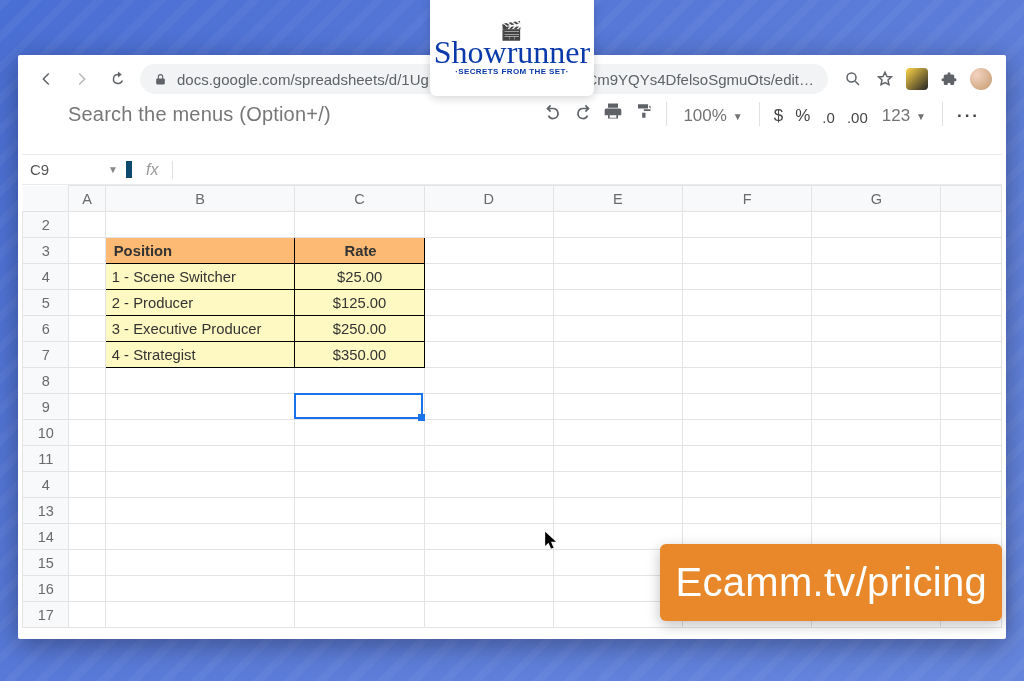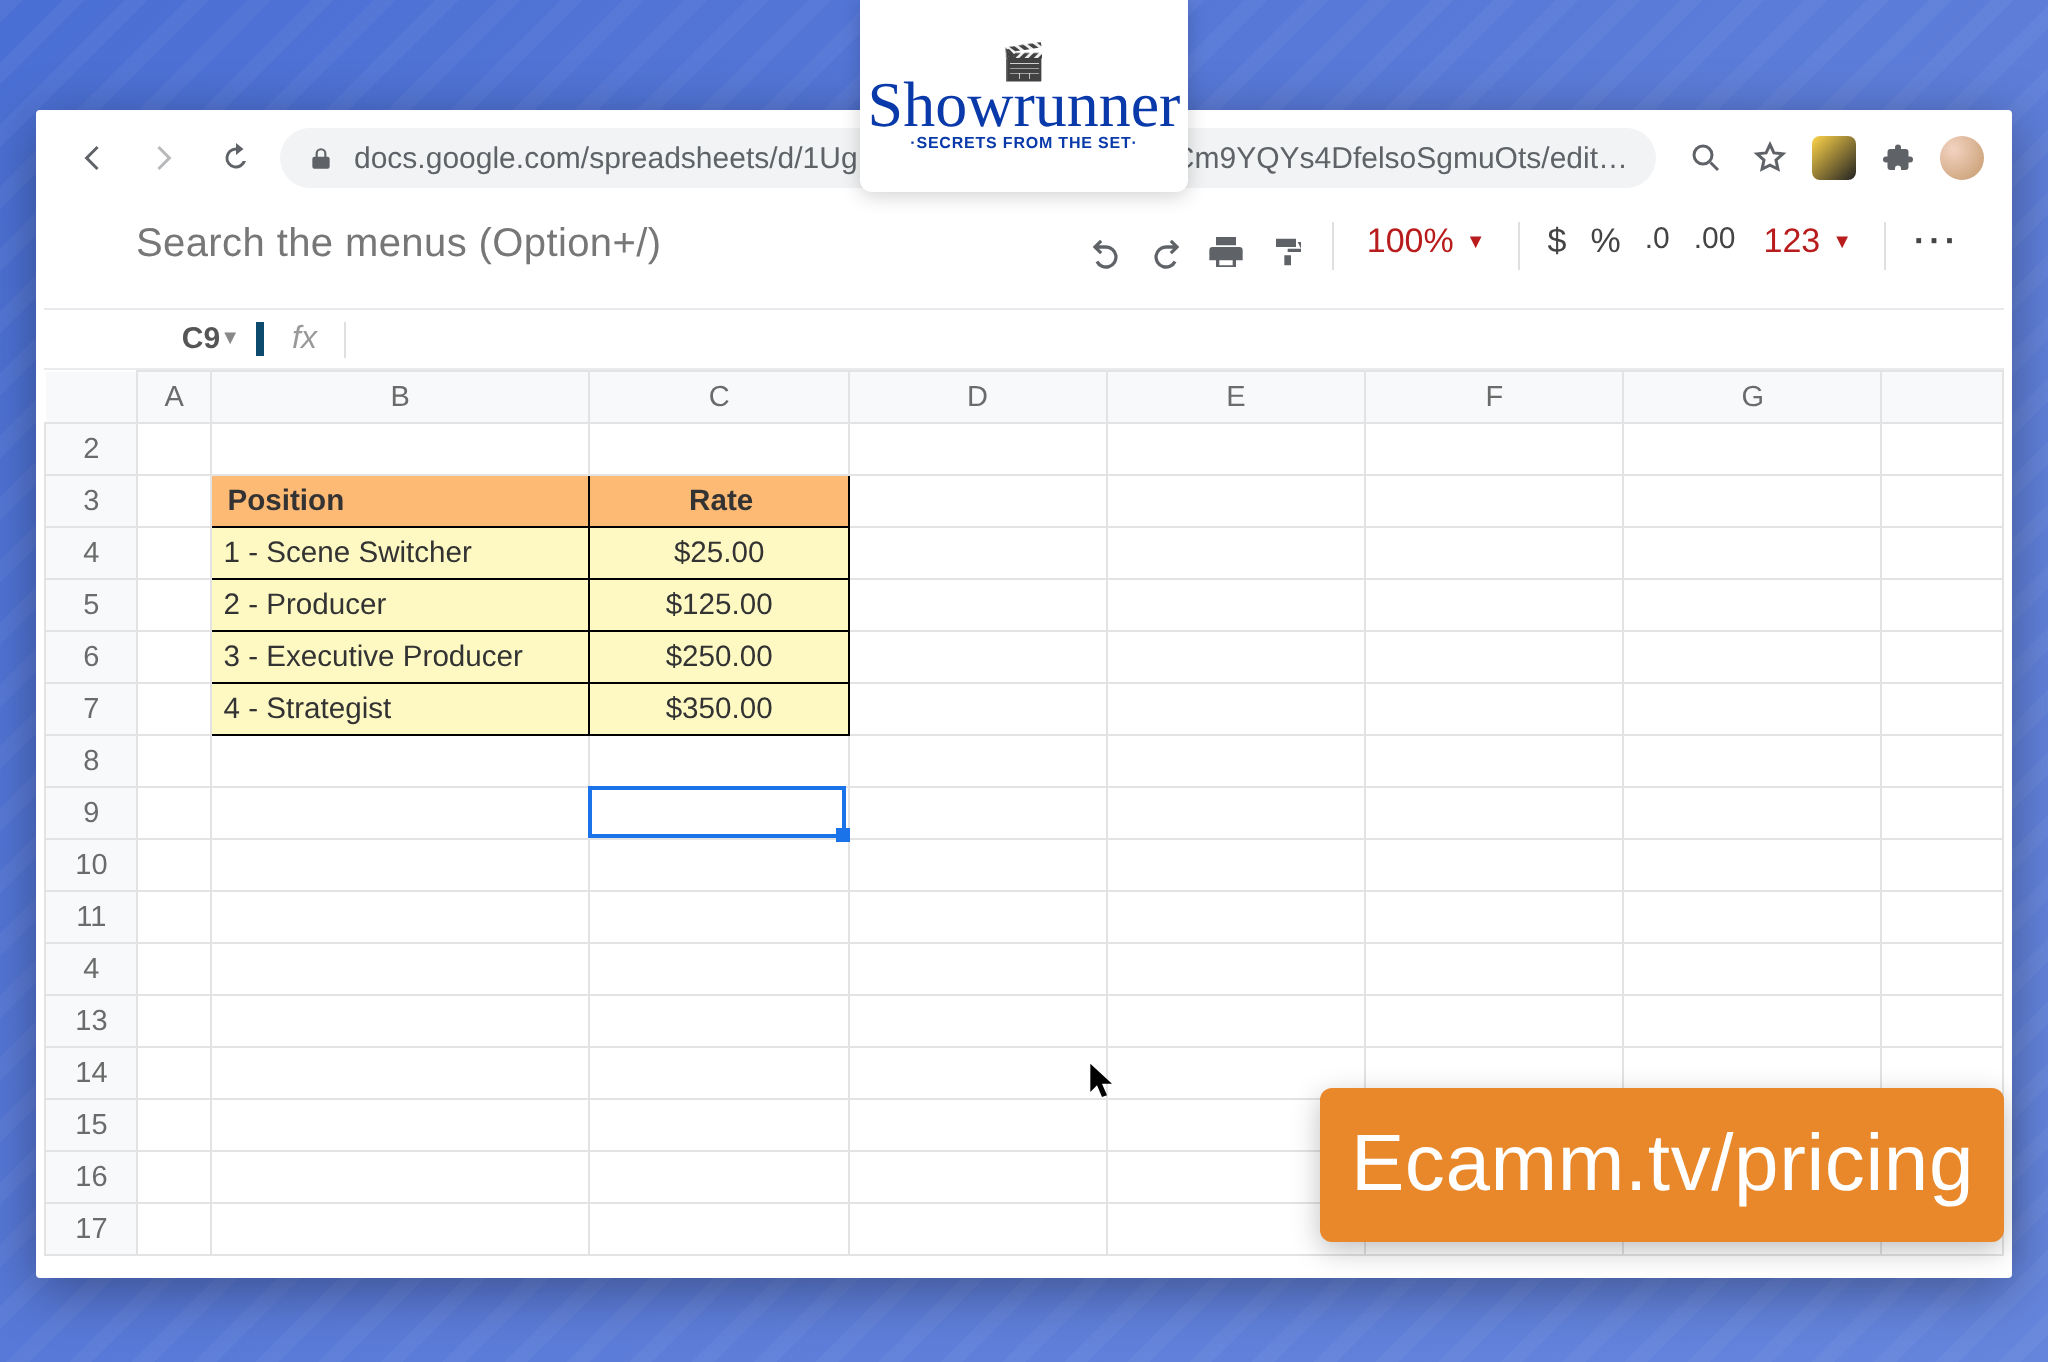--- a/index.html
+++ b/index.html
@@ -69,21 +69,21 @@
     .addr-actions > * { color:#5f6368; display:flex; align-items:center; justify-content:center; width:22px; height:22px;}
     .ext-badge {
       width: 22px; height: 22px; border-radius: 4px;
       background: linear-gradient(135deg,#ffd54a,#222);
     }
     .avatar { width: 22px; height: 22px; border-radius: 50%; background: radial-gradient(circle at 30% 30%, #f3d2c1, #c49a6c); }
 
     
     .sheets-toolbar {
       display: flex;
-      align-items: flex-start;
+      align-items: flex-end;
       gap: 0;
       padding: 10px 16px 28px 38px;
       border-bottom: 1px solid #e8eaed;
       background: #fff;
       height: 54px;
     }
     .menu-search {
       flex: 0 1 360px;
       color: #777;
       font-size: 20px;
@@ -91,38 +91,37 @@
       padding-left: 8px;
     }
     .tb-spacer { flex: 1; }
     .tb-btn {
       width: 30px; height: 30px;
       display:flex; align-items:center; justify-content:center;
       color:#5f6368; border-radius:4px;
     }
     .tb-btn svg { width: 20px; height: 20px; }
     .tb-sep { width: 1px; height: 24px; background:#e0e0e0; margin:0 8px;}
-    .tb-zoom { font-size: 17px; color:#b91c1c; display:flex; align-items:center; gap:6px; padding:0 8px;}
+    .tb-zoom { font-size: 17px; color:#737373; display:flex; align-items:center; gap:6px; padding:0 8px;}
     .tb-zoom .tri { font-size:10px;}
     .tb-text { font-size: 17px; color:#444; padding:0 6px;}
     .tb-text.small { font-size: 15px;}
     .tb-more { font-weight: bold; letter-spacing: 2px;}
 
     
     .formula-row {
       display:flex; align-items:center; height: 30px;
       border-bottom: 1px solid #e8eaed;
       font-size: 15px;
       color:#555;
     }
     .name-box {
       width: 110px; padding-left: 8px;
-      display:flex; align-items:center; justify-content:flex-end;
-      border-right: 4px solid #0c4a6e;
-      font-weight: bold;
+      display:flex; align-items:center; justify-content:space-between;
+      border-right: 6px solid #0c4a6e;
     }
     .name-box .tri { padding-right:8px; font-size:10px; color:#888;}
     .fx {
       font-style: italic; color:#999; padding: 0 14px; font-size:16px;
     }
     .fx-divider { width:1px; height:18px; background:#e0e0e0;}
 
     
     .grid-wrap { position: relative; flex:1; overflow:hidden; background:#fff;}
     table.sheet {

